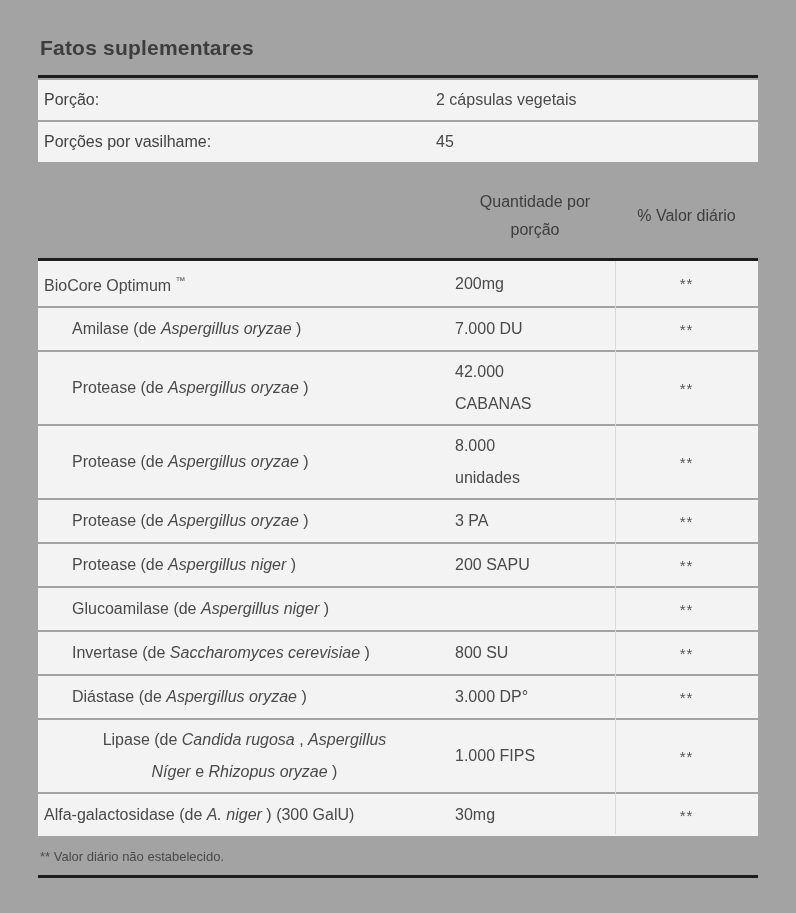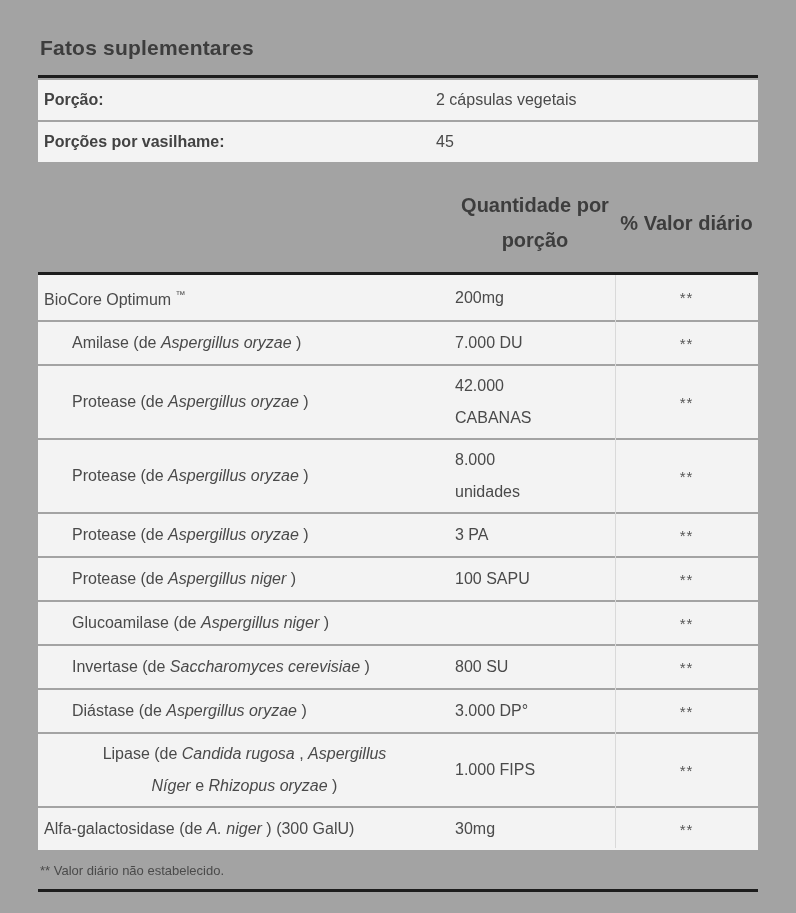--- a/index.html
+++ b/index.html
@@ -32,31 +32,31 @@
     display: flex;
     align-items: center;
     min-height: 40px;
     background: #f3f3f3;
     margin-top: 2px;
     font-size: 16px;
   }
   .serving-label {
     width: 398px;
     padding-left: 6px;
-    font-weight: 700;
+    font-weight: 400;
     color: #424242;
   }
   .serving-value { color: #4a4a4a; }
   
   .col-headers {
     display: flex;
     align-items: center;
     padding: 26px 0 14px 0;
-    font-size: 20px;
-    font-weight: 700;
+    font-size: 16px;
+    font-weight: 400;
     color: #3d3d3d;
   }
   .ch-spacer { flex: 1; }
   .ch-amount {
     width: 160px;
     text-align: center;
     line-height: 1.75;
   }
   .ch-dv {
     width: 143px;
@@ -168,21 +168,21 @@
         <div class="amount">8.000<br>unidades</div>
         <div class="dv">**</div>
       </div>
       <div class="row">
         <div class="name indent"><span>Protease (de </span><span class="it">Aspergillus oryzae</span><span> )</span></div>
         <div class="amount">3 PA</div>
         <div class="dv">**</div>
       </div>
       <div class="row">
         <div class="name indent"><span>Protease (de </span><span class="it">Aspergillus niger</span><span> )</span></div>
-        <div class="amount">100 SAPU</div>
+        <div class="amount">200 SAPU</div>
         <div class="dv">**</div>
       </div>
       <div class="row">
         <div class="name indent"><span>Glucoamilase (de </span><span class="it">Aspergillus niger</span><span> )</span></div>
         <div class="dv">**</div>
       </div>
       <div class="row">
         <div class="name indent"><span>Invertase (de </span><span class="it">Saccharomyces cerevisiae</span><span> )</span></div>
         <div class="amount">800 SU</div>
         <div class="dv">**</div>

